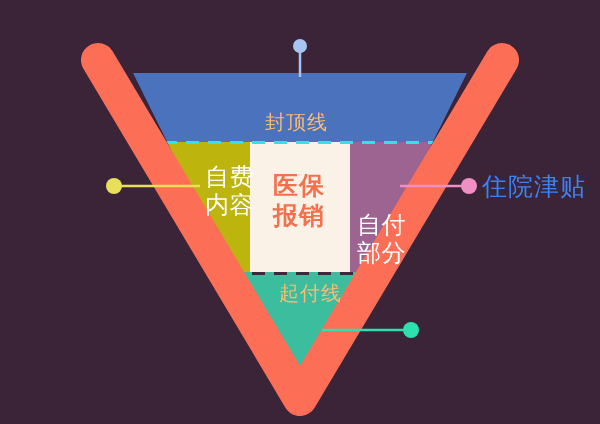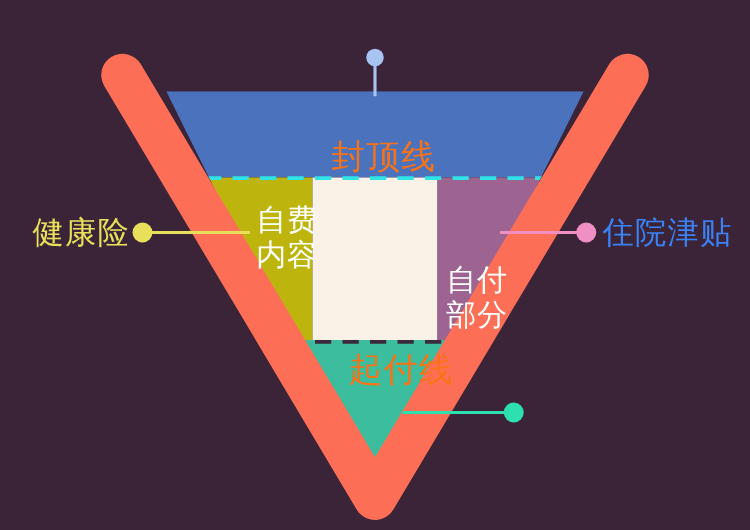--- a/index.html
+++ b/index.html
@@ -30,22 +30,22 @@
     position: absolute;
     white-space: nowrap;
     font-size: 25px;
     letter-spacing: 1px;
     line-height: 1;
     font-family: "Liberation Sans", "DejaVu Sans", sans-serif;
   }
   .band-text {
     position: absolute;
     white-space: nowrap;
-    color: #f97316;
-    font-size: 27px;
+    color: #fdba74;
+    font-size: 20px;
     letter-spacing: 1px;
     line-height: 1;
   }
   .col-text {
     position: absolute;
     white-space: nowrap;
     text-align: center;
     font-size: 24px;
     line-height: 1.18;
     letter-spacing: 0.5px;
@@ -106,25 +106,28 @@
 
   <div class="band-text" style="left:265px; top:112px;">封顶线</div>
 
   <div class="band-text" style="left:279px; top:283px;">起付线</div>
 
   <div class="col-text" style="left:205px; top:163px; color:#ffffff;">
     <span>自费</span>
     <span>内容</span>
   </div>
 
+  <div class="center-text" style="left:273px; top:170px; color:#f4714f;">
+    <span>医保</span>
+    <span>报销</span>
+  </div>
 
   <div class="col-text" style="left:357px; top:163px; color:#ffffff;margin-top:48px;">
     <span>自付</span>
     <span>部分</span>
   </div>
 
 
-  <div class="lbl" style="left:26px; top:174px; color:#e8e05a;">健康险</div>
 
   <div class="lbl" style="left:482px; top:174px; color:#3b82f6;">住院津贴</div>
 
 
 </div>
 
 </body></html>

